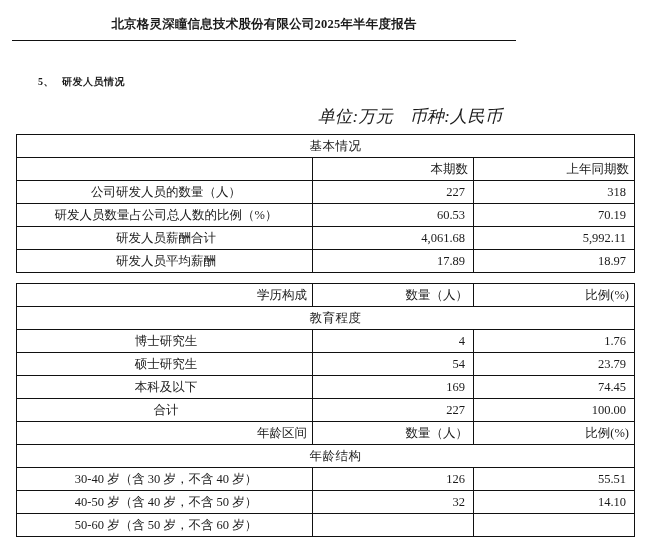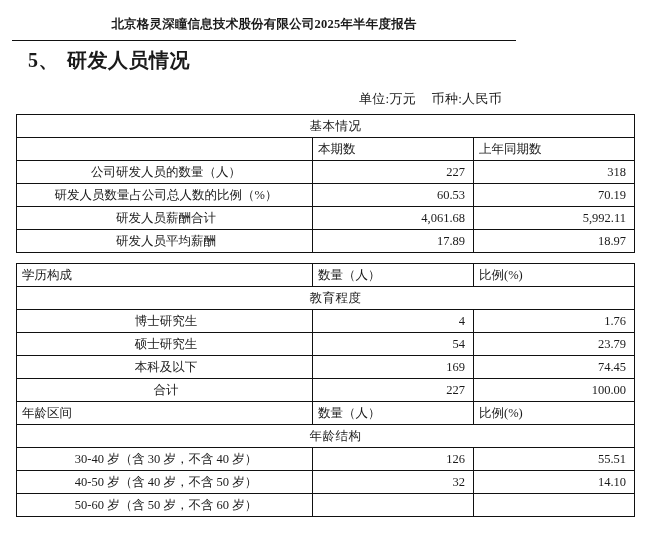--- a/index.html
+++ b/index.html
@@ -29,36 +29,37 @@
     padding-top: 16px;
     padding-bottom: 7px;
     letter-spacing: 0.2px;
   }
   .header-rule {
     border-bottom: 1px solid #111;
     margin: 0 -4px 0 -4px;
   }
   
   .section-heading {
-    margin-top: 6px;
-    font-size: 20px;
+    margin-top: 34px;
+    font-size: 10px;
     font-weight: bold;
     padding-left: 12px;
     letter-spacing: 0.5px;
   }
   .section-heading .num {
     display: inline-block;
     min-width: 26px;
   }
   .unit-line {
     margin-top: 16px;
     text-align: right;
-    font-size: 13px;
+    font-size: 17px;
     padding-right: 10px;
     letter-spacing: 0.3px;
+    font-style: italic;
   }
   .unit-line span + span {
     margin-left: 12px;
   }
   
   table {
     border-collapse: collapse;
     width: 618px;
     table-layout: fixed;
     font-size: 12.5px;
@@ -73,21 +74,21 @@
     vertical-align: middle;
     white-space: nowrap;
     overflow: hidden;
   }
   .band {
     text-align: center;
     letter-spacing: 0.5px;
     padding-left: 25px;
   }
   .col-head {
-    text-align: left;
+    text-align: right;
   }
   .lbl {
     text-align: center;
     padding-left: 8px;
   }
   .num {
     text-align: right;
     padding-right: 8px;
   }
   .c1 { width: 296px; }

